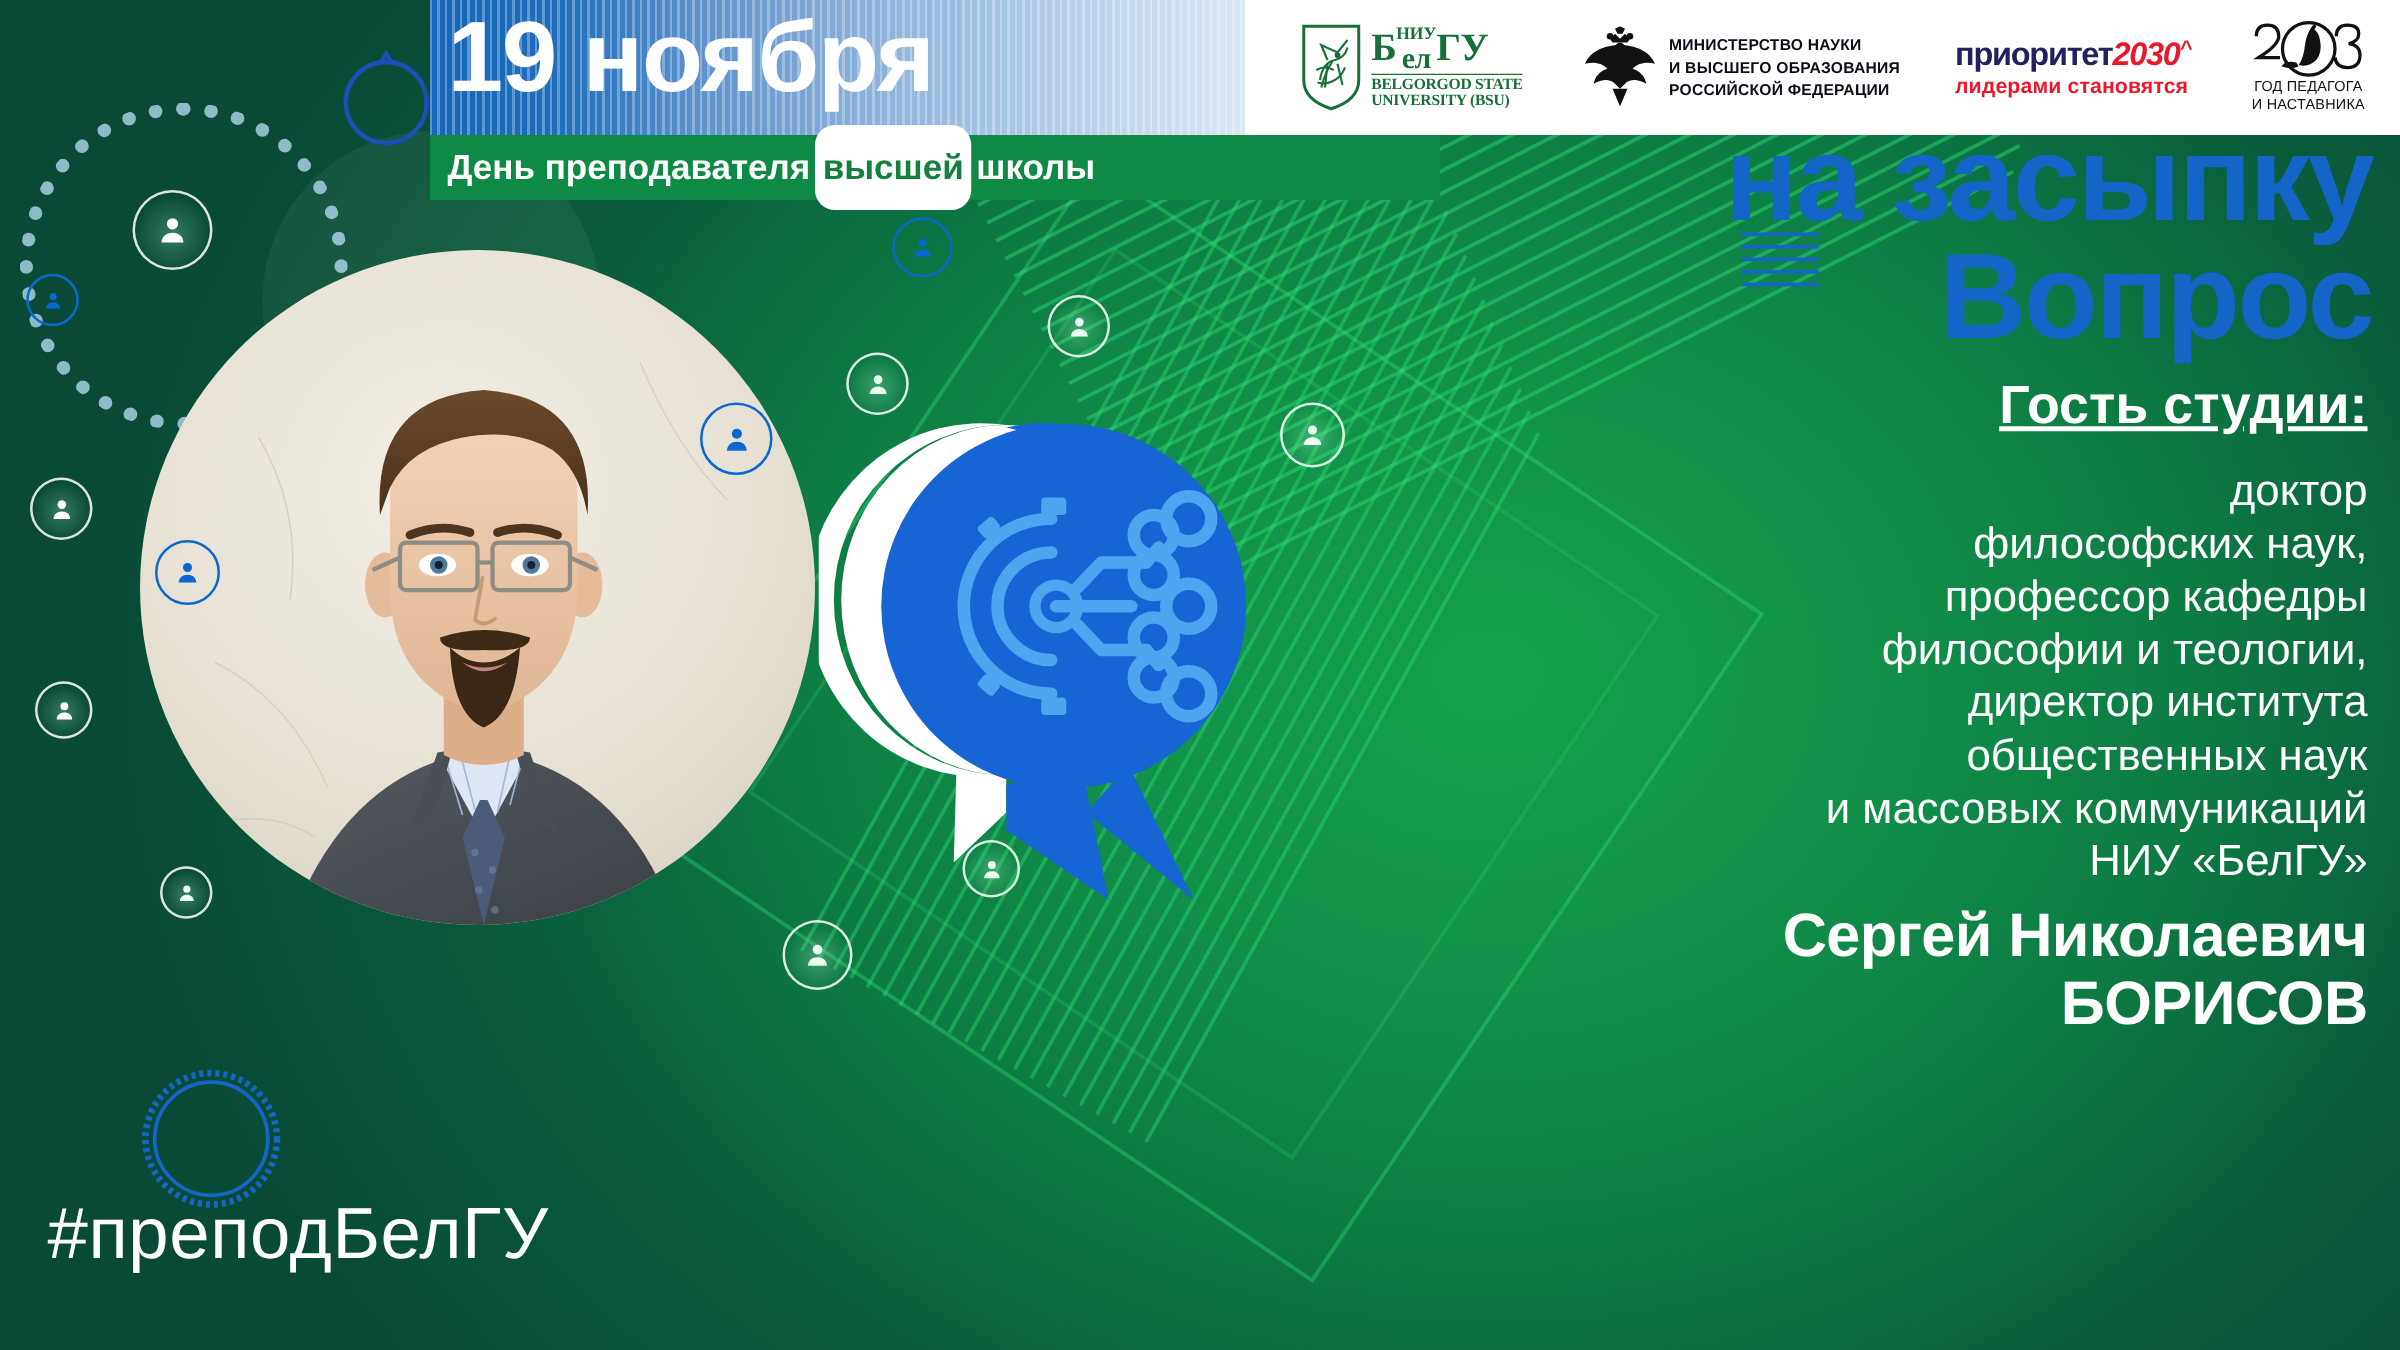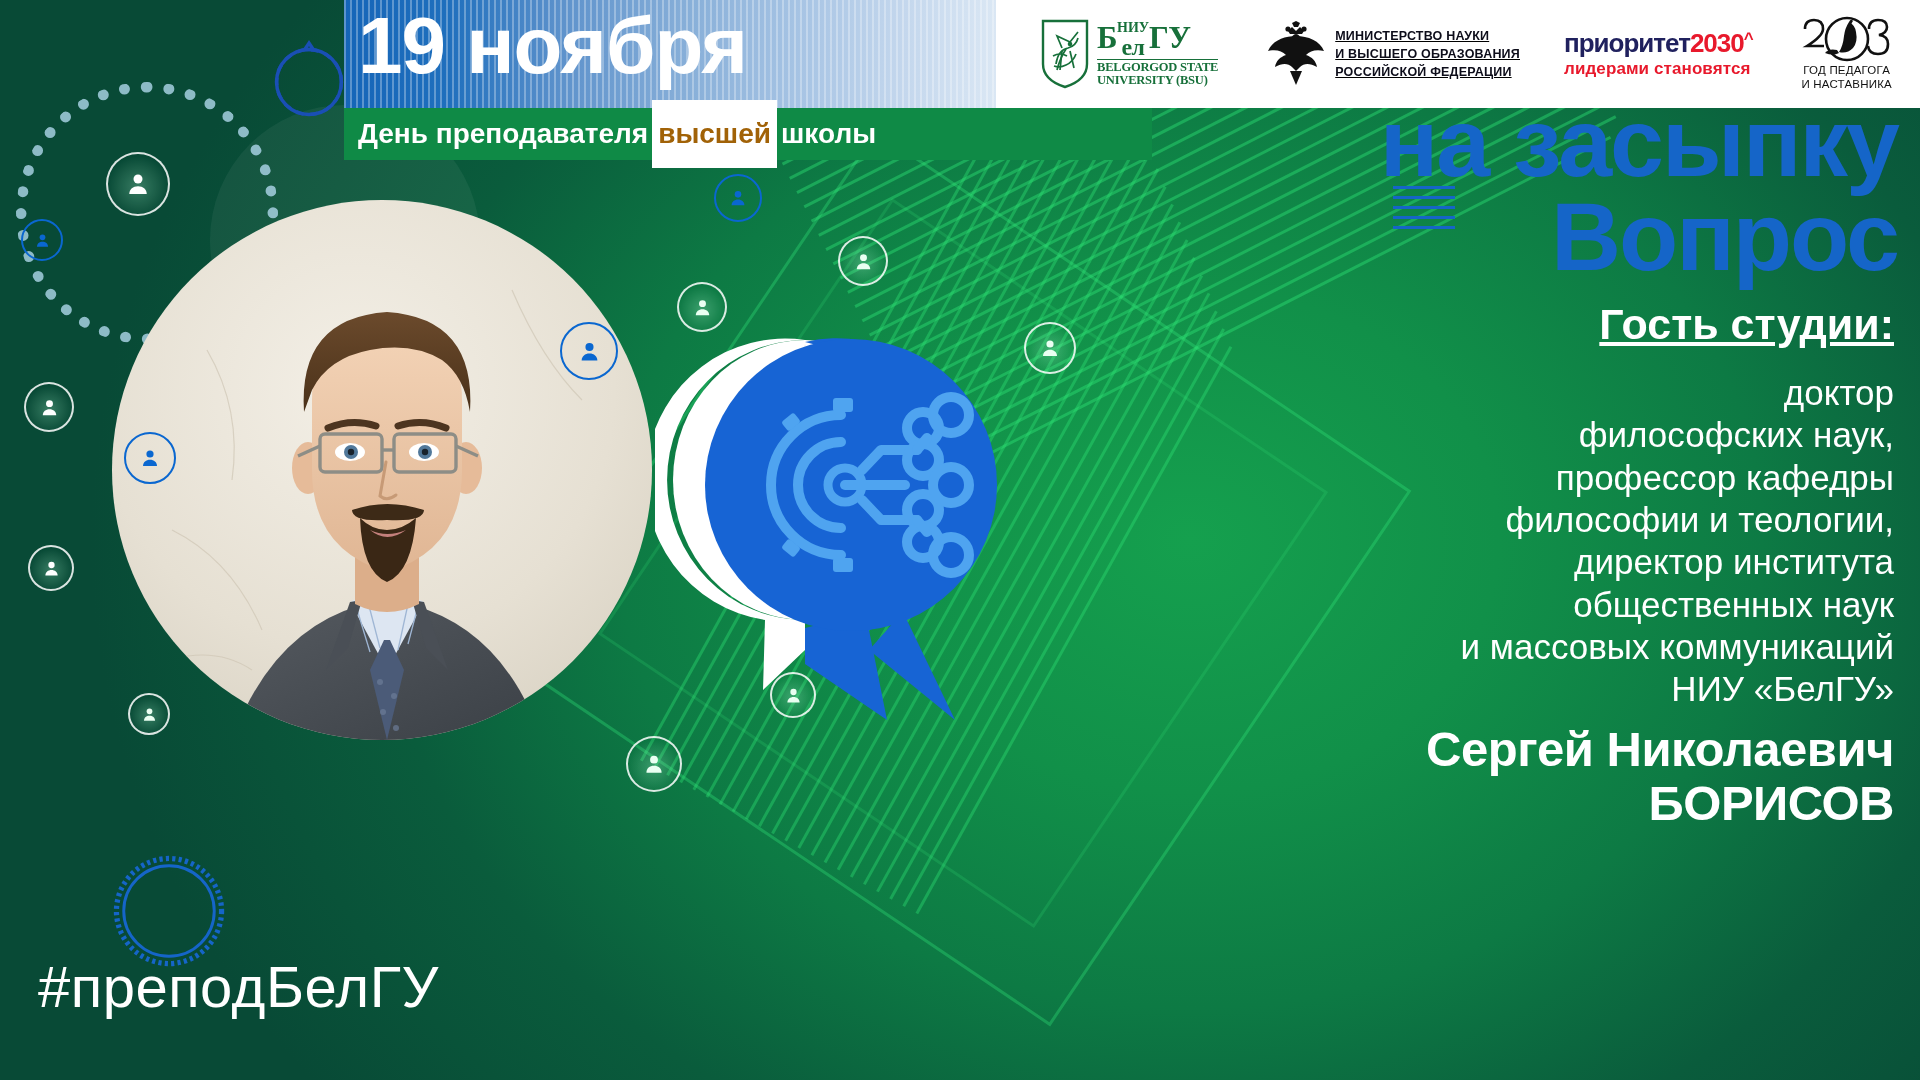--- a/index.html
+++ b/index.html
@@ -38,34 +38,34 @@
   .datebar{position:absolute;left:344px;top:0;width:652px;height:108px;overflow:hidden;
            background:linear-gradient(90deg,#1565b8 0%,#1f6fbd 16%,#5f93cc 34%,#86aed8 52%,#a7c4e4 70%,#c4d7ed 86%,#dae7f4 100%);}
   .datebar::after{content:"";position:absolute;inset:0;
     background:repeating-linear-gradient(90deg, rgba(255,255,255,.30) 0 2px, rgba(255,255,255,0) 2px 6px);}
   .date-text{position:absolute;left:358px;top:6px;z-index:6;color:#fff;font-weight:bold;
     font-size:80px;letter-spacing:-1px;line-height:1;white-space:nowrap;font-family:"Liberation Sans",sans-serif;}
   .subbar{position:absolute;left:344px;top:108px;width:808px;height:52px;background:#0f8a46;}
   .sub-line{position:absolute;left:358px;top:108px;z-index:7;height:52px;display:flex;align-items:center;white-space:nowrap;}
   .sub-line span{font-size:28px;font-weight:bold;line-height:1;}
   .sub-w{color:#fff;}
-  .sub-hl{color:#a16207;background:#fff;padding:20px 6px;margin:0 4px;}
+  .sub-hl{color:#15803d;background:#fff;padding:20px 6px;margin:0 4px;border-radius:16px;}
 
   
   .logostrip{position:absolute;left:996px;top:0;width:924px;height:108px;background:#fff;
              display:flex;align-items:center;}
   .logo{display:flex;align-items:center;}
   .bsu-txt{color:#17703a;line-height:1;}
   .bsu-main{font-size:31px;font-weight:bold;letter-spacing:-.5px;font-family:"Liberation Serif",serif;}
   .bsu-sup{font-size:14px;font-weight:bold;font-family:"Liberation Serif",serif;}
   .bsu-sub{font-size:12.5px;font-weight:bold;letter-spacing:-.2px;font-family:"Liberation Serif",serif;border-top:1.5px solid #17703a;padding-top:1px;}
   .min-txt{color:#0d0d1a;font-size:12.5px;font-weight:bold;line-height:1.45;letter-spacing:.2px;}
   .pri-top{font-size:26px;font-weight:bold;letter-spacing:-1px;line-height:1;}
   .pri-blue{color:#20215e;}
-  .pri-red{color:#e8192c;}
+  .pri-red{color:#e8192c;font-style:italic;}
   .pri-sub{color:#e8192c;font-size:17px;font-weight:bold;letter-spacing:.1px;margin-top:3px;}
   .ped-txt{color:#111;font-size:11.5px;font-weight:normal;line-height:1.2;text-align:center;letter-spacing:.2px;}
 
   
   .headline{position:absolute;right:22px;top:96px;text-align:right;color:#1565c8;
     font-weight:bold;font-size:97px;line-height:.97;letter-spacing:-2px;white-space:nowrap;z-index:8;}
   .stripe-accent{position:absolute;left:1393px;top:186px;width:62px;height:70px;z-index:9;}
   .stripe-accent i{display:block;height:3px;background:#1565c8;margin-bottom:7px;}
 
   
@@ -408,21 +408,21 @@
             <span class="bsu-sup">НИУ</span>
             <span class="bsu-main" style="font-size:24px;">ел</span>
           </span>
           <span class="bsu-main">ГУ</span>
         </div>
         <div class="bsu-sub">BELGORGOD STATE</div>
         <div class="bsu-sub" style="border-top:none;">UNIVERSITY (BSU)</div>
       </div>
     </div>
 
-    <div class="logo" style="margin-left:48px;text-decoration:underline;">
+    <div class="logo" style="margin-left:48px;">
       <svg width="60" height="66" viewBox="0 0 60 66">
         <g fill="#111">
           <path d="M30 10 L34 6 L38 10 L36 13 L30 13 Z"></path>
           <path d="M30 10 L26 6 L22 10 L24 13 L30 13 Z"></path>
           <ellipse cx="30" cy="20" rx="5" ry="7"></ellipse>
           <path d="M30 15 C18 15 6 20 2 30 C10 28 16 30 20 34 C14 36 10 40 9 46 C16 42 22 42 26 46 L30 50 L34 46 C38 42 44 42 51 46 C50 40 46 36 40 34 C44 30 50 28 58 30 C54 20 42 15 30 15 Z"></path>
           <path d="M24 50 L30 64 L36 50 Z"></path>
           <circle cx="22" cy="8" r="2.6"></circle>
             <circle cx="38" cy="8" r="2.6"></circle>
           <path d="M26 2 L30 0 L34 2 L32 6 L28 6 Z"></path>

